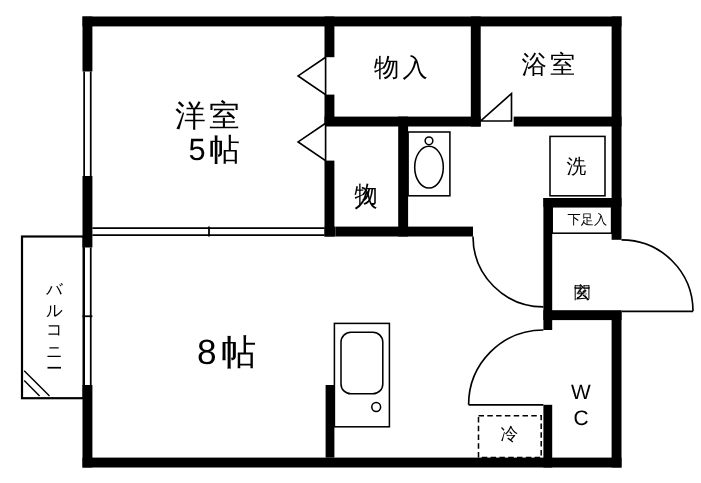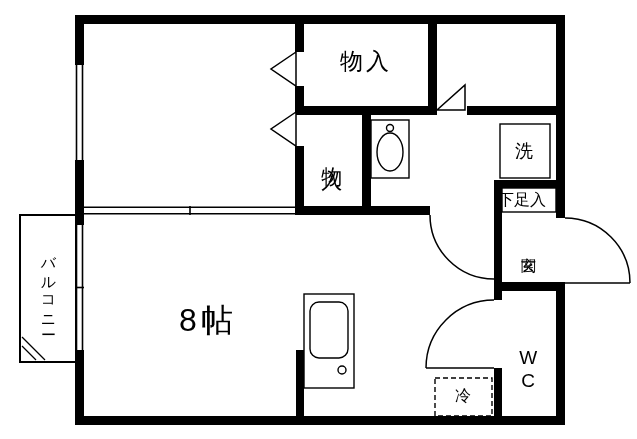--- a/index.html
+++ b/index.html
@@ -77,29 +77,34 @@
       <circle cx="390" cy="128" r="3.5"></circle>
       <rect x="500" y="124" width="50" height="54"></rect>
       <rect x="502" y="188" width="54" height="24"></rect>
       <rect x="435" y="378" width="57" height="38" stroke-dasharray="5 3"></rect>
       <rect x="304" y="294" width="50" height="94"></rect>
       <rect x="310" y="302" width="38" height="56" rx="9"></rect>
       <circle cx="342" cy="370" r="4"></circle>
     </g>
   </svg>
 
+  <div class="lbl" style="left:190px;top:121px;font-size:28px;letter-spacing:3px">
+    <div>洋室</div>
+    <div>5帖</div>
+  </div>
 
   <div class="lbl" style="left:366px;top:62px;font-size:23px;letter-spacing:3px">物入</div>
 
+  <div class="lbl" style="left:500px;top:59px;font-size:23px;letter-spacing:3px">浴室</div>
 
   <div class="lbl v" style="left:332px;top:152px;font-size:21px;letter-spacing:2px">物入</div>
 
   <div class="lbl" style="left:524px;top:151px;font-size:18px">洗</div>
 
-  <div class="lbl" style="left:522px;top:200px;font-size:16px">下足入</div>
+  <div class="lbl" style="left:534px;top:200px;font-size:12px">下足入</div>
 
   <div class="lbl v" style="left:528px;top:247px;font-size:15px;letter-spacing:2px">玄関</div>
 
   <div class="lbl v upright" style="left:528px;top:370px;font-size:19px;letter-spacing:2px">WC</div>
 
   <div class="lbl" style="left:208px;top:321px;font-size:31px;letter-spacing:4px">
     <div style="font-size:32px">8帖</div>
   </div>
 
   <div class="lbl" style="left:463px;top:396px;font-size:16px">冷</div>

